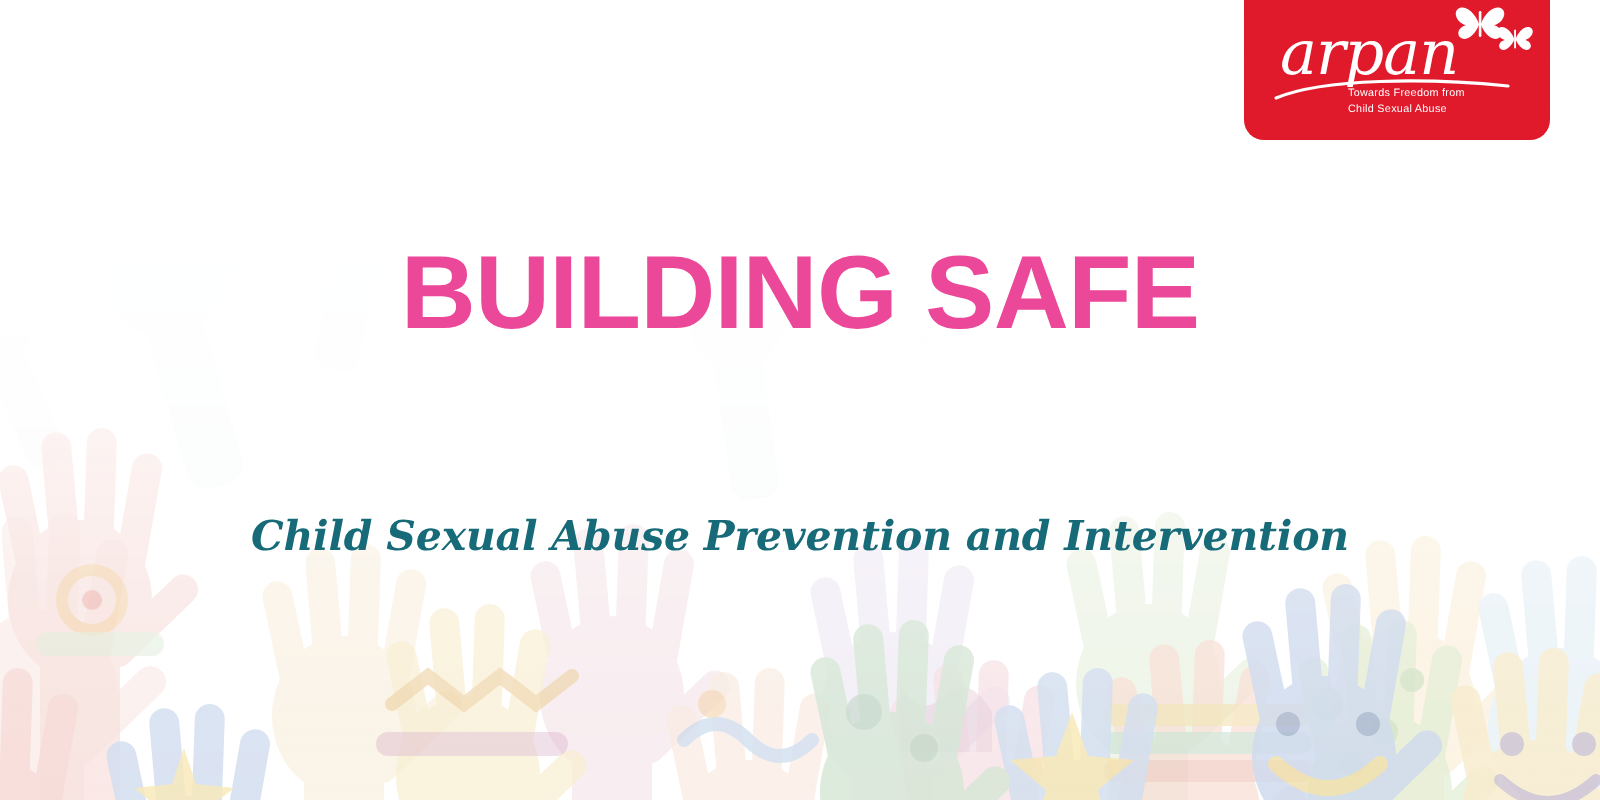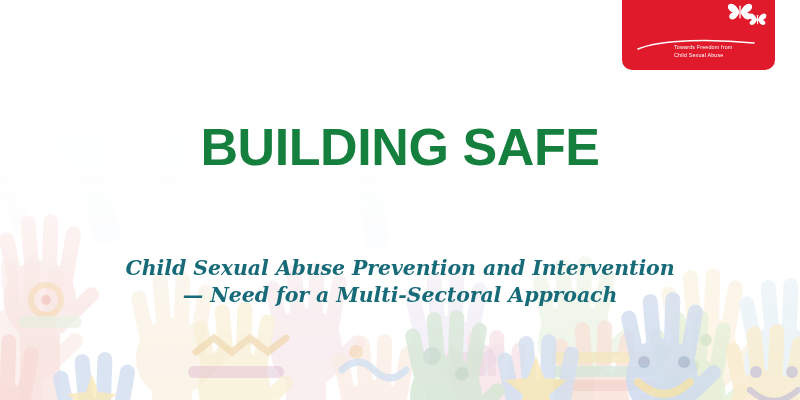--- a/index.html
+++ b/index.html
@@ -95,21 +95,21 @@
   #butterfly-large { left: 105px; top: 8px; }
   #butterfly-small { left: 126px; top: 18px; }
 
   
   #headline {
     position: absolute;
     left: 0;
     top: 118px;
     width: 800px;
     text-align: center;
-    color: #15803d;
+    color: #ec4899;
     font-family: "Liberation Sans", sans-serif;
     font-weight: bold;
     font-size: 52px;
     line-height: 58px;
     letter-spacing: -0.4px;
   }
   #headline .hl-line { display: block; white-space: nowrap; }
 
   
   #subtitle {
@@ -270,34 +270,34 @@
       <span class="butterfly" id="butterfly-small">
         <svg width="19" height="15" viewBox="0 0 26 20" xmlns="http://www.w3.org/2000/svg">
           <g fill="#ffffff">
             <path d="M12.6 10.2 C9.8 2.6 4.2 0.4 1.8 2.6 C-0.4 4.6 1.4 9.2 6.0 10.6 C2.4 11.4 1.0 15.0 3.2 16.8 C5.6 18.8 10.2 16.2 12.6 10.2 Z"></path>
             <path d="M13.4 10.2 C16.2 2.6 21.8 0.4 24.2 2.6 C26.4 4.6 24.6 9.2 20.0 10.6 C23.6 11.4 25.0 15.0 22.8 16.8 C20.4 18.8 15.8 16.2 13.4 10.2 Z"></path>
             <rect x="12.4" y="3.5" width="1.3" height="13" rx="0.65"></rect>
           </g>
         </svg>
       </span>
 
+      <div id="logo-wordmark">arpan</div>
 
       <svg id="logo-swoosh" viewBox="0 0 120 14" xmlns="http://www.w3.org/2000/svg">
         <path d="M2 11 C26 1 78 1 118 5" fill="none" stroke="#ffffff" stroke-width="1.6" stroke-linecap="round"></path>
       </svg>
 
       <div id="logo-tagline">
         <div>Towards Freedom from</div>
         <div>Child Sexual Abuse</div>
       </div>
     </div>
   </div>
 
   <div id="headline">
     <span class="hl-line">BUILDING SAFE</span>
   </div>
 
   <div id="subtitle">
     <span class="sub-line">Child Sexual Abuse Prevention and Intervention</span>
-    <span class="sub-line">— Need for a Multi-Sectoral Approach</span>
   </div>
 
 </div>
 
 </body></html>

